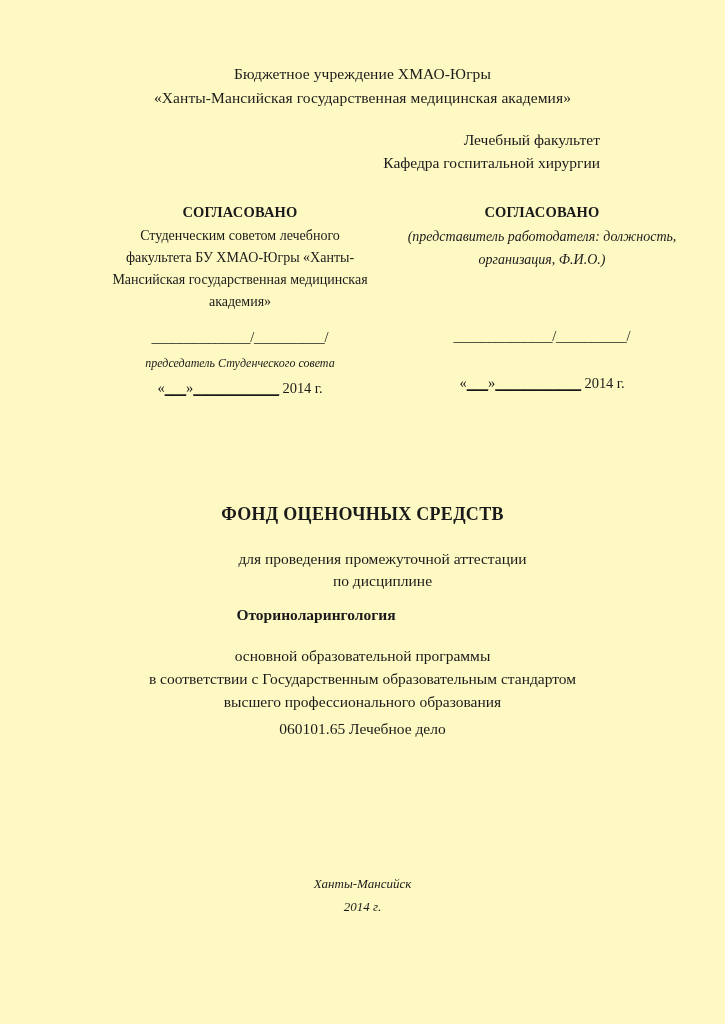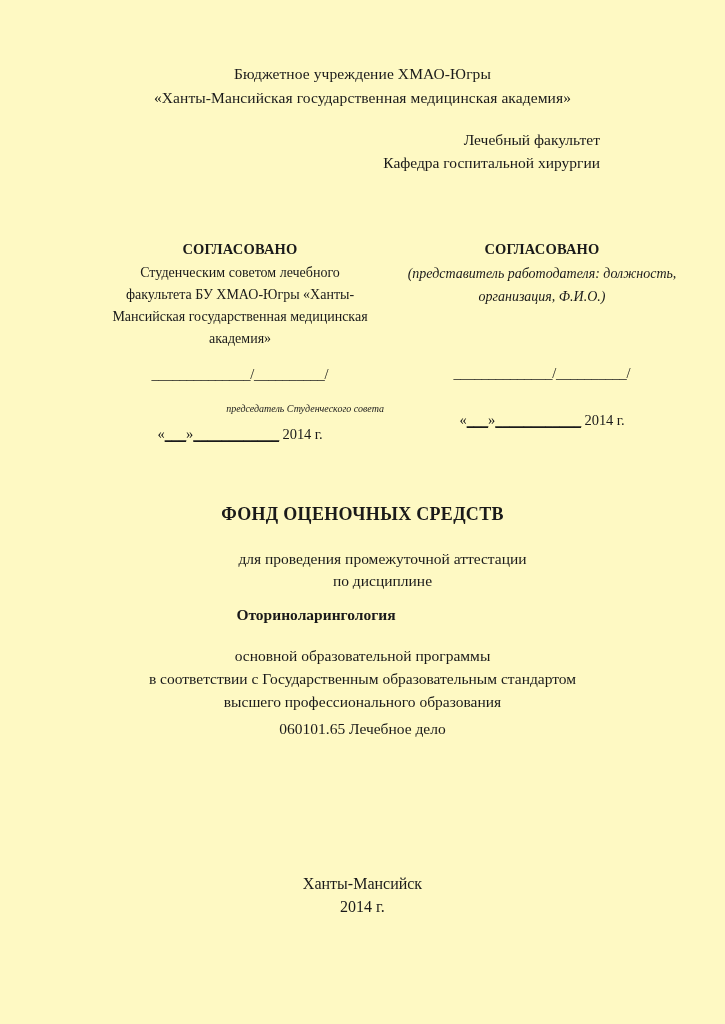--- a/index.html
+++ b/index.html
@@ -71,21 +71,20 @@
     left: 392px;
     width: 300px;
   }
 
   .approval-title {
     font-size: 14.5px;
     font-weight: bold;
     text-align: center;
     line-height: 20px;
     letter-spacing: 0.2px;
-    margin-top: 37px;
   }
   .approval-body {
     text-align: center;
     font-size: 14px;
     line-height: 22px;
     margin-top: 3px;
   }
   .approval-body.italic {
     font-style: italic;
     line-height: 23px;
@@ -94,24 +93,24 @@
   .sign-line {
     text-align: center;
     font-size: 14.5px;
     letter-spacing: -0.2px;
     white-space: nowrap;
   }
   .approval-col.left .sign-line { margin-top: 16px; }
   .approval-col.right .sign-line { margin-top: 57px; }
 
   .sign-caption {
-    text-align: right;
-    font-size: 10px;
+    text-align: center;
+    font-size: 12px;
     font-style: italic;
-    margin-top: 17px;
+    margin-top: 8px;
     line-height: 18px;
   }
 
   .date-line {
     text-align: center;
     font-size: 14.5px;
     white-space: nowrap;
     letter-spacing: -0.1px;
   }
   .approval-col.left .date-line { margin-top: 8px; }
@@ -180,22 +179,23 @@
 
   
   .footer {
     position: absolute;
     top: 872px;
     left: 0;
     width: 725px;
     text-align: center;
   }
   .footer-line {
-    font-size: 16px;
-    line-height: 23px;
+    font-size: 13px;
+    line-height: 23px;
+    font-style: italic;
   }
 </style>
 </head>
 <body>
 
 <div class="page">
 
   <div class="header">
     <div class="header-line">Бюджетное учреждение  ХМАО-Югры</div>
     <div class="header-line">«Ханты-Мансийская государственная медицинская академия»</div>

